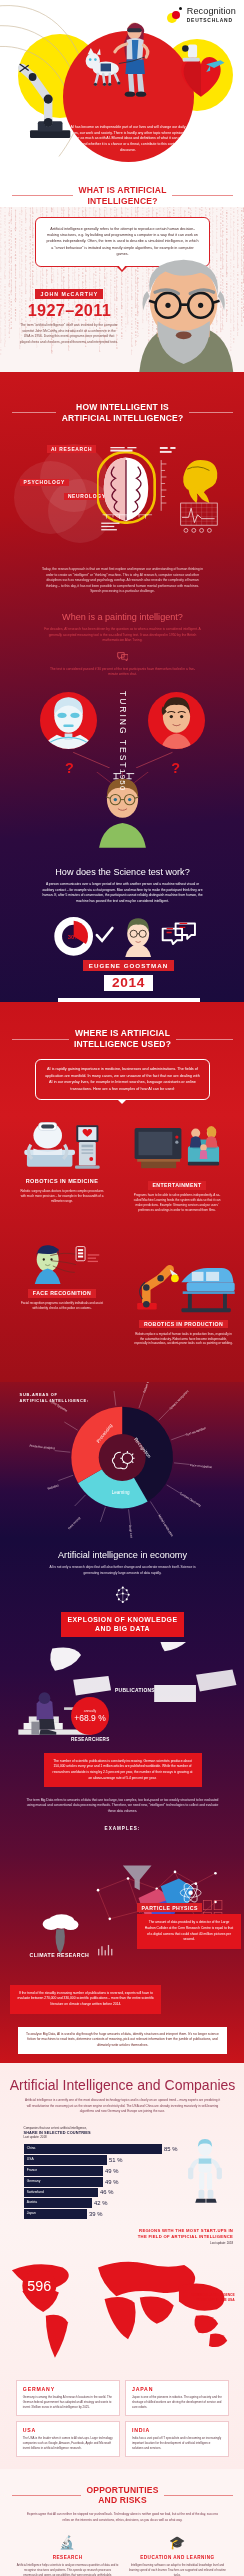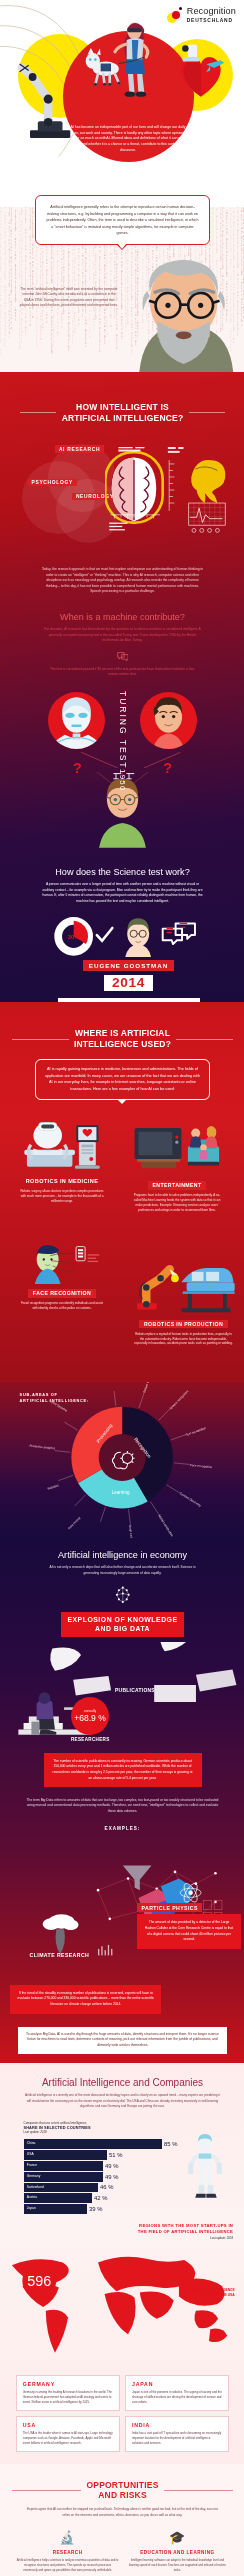--- a/index.html
+++ b/index.html
@@ -63,21 +63,21 @@
     width:0;height:0;border-left:4.6px solid transparent;border-right:4.6px solid transparent;border-top:5.2px solid #fff;}
   .mccarthy { position:absolute; z-index:5; left:10.4px; top:111px; width:118px;}
   .mc-badge { display:inline-block; background:#d81f26; color:#fff; font-size:5.2px; font-weight:bold;
     letter-spacing:1px; padding:2px 5.2px;}
   .mc-years { color:#d81f26; font-size:16.3px; font-weight:bold; letter-spacing:0.3px; margin:2px 0 3.3px;}
   .mc-text { font-size:3.3px; line-height:1.65; color:#7b4a46; text-align:center; width:99px;}
   .mc-face { position:absolute; z-index:5; right:0px; top:77px;}
 
   
   .s3 { background:linear-gradient(175deg,#c9151b 0%,#b01018 22%,#6b0d2c 48%,#2c0a3f 72%,#1a0b3d 100%);
-        padding:30px 8px 13px; color:#fff; position:relative;}
+        padding:30px 0 13px; color:#fff; position:relative;}
   .venn { position:relative; height:98px; margin-top:18.3px;}
   .vcirc { position:absolute; border-radius:50%; background:rgba(255,255,255,.08);}
   .vlabel { position:absolute; background:#d81f26; color:#fff; font-size:4.9px; font-weight:bold;
     letter-spacing:0.7px; padding:1.3px 3.9px;}
   .brain-box{ position:absolute; left:97px; top:5.2px; }
   .body-c { font-size:3.3px; line-height:1.7; text-align:center; color:#f2cfd2; width:163px; margin:0 auto;}
   .h-script { font-size:9.1px; color:#e8565e; text-align:center; margin:17px 0 5.2px; font-weight:normal;}
   .h-script.w { color:#fff;}
   .faces { position:relative; height:81px; margin-top:9.1px;}
   .fcircle { position:absolute; width:57px; height:57px; border-radius:50%; background:#e2141c; overflow:hidden;}
@@ -113,21 +113,21 @@
   .expl-badge{ background:#e2141c; color:#fff; font-weight:bold; font-size:6.9px; letter-spacing:0.5px; padding:3.3px 6.5px; display:inline-block; text-align:center; line-height:1.3; white-space:pre-line;}
   .stat-circ{ border-radius:50%; background:#e2141c; color:#fff; display:flex; flex-direction:column; align-items:center; justify-content:center;}
   .stat-sub{ font-size:3.3px; opacity:.9;}
   .stat-val{ font-weight:normal;}
   .stat-cap{ color:#fff; font-weight:bold; letter-spacing:0.3px; text-align:center;}
   .redbox{ background:#e2141c; color:#fff; font-size:3.3px; line-height:1.7; padding:5.9px 7.2px; text-align:center;}
   .whitebox{ background:#fff; color:#6b2320; font-size:3.3px; line-height:1.7; padding:5.2px 7.2px; text-align:center;}
 
   
   .s7{ background:linear-gradient(180deg,#fdeceb 0%,#fdf3f2 40%,#fdeceb 100%); color:#3a2b33; padding:14.4px 0 11.8px;}
-  .s7 h3{ text-align:center; color:#a0284a; font-size:10px; font-weight:normal;}
+  .s7 h3{ text-align:center; color:#a0284a; font-size:14px; font-weight:normal;}
   .s7 .lead{ text-align:center; font-size:3.1px; line-height:1.72; color:#7a3a4c; width:196px; margin:5.2px auto 0;}
   .chart-cap1{ font-size:3px; color:#3b2a33;}
   .chart-cap2{ font-size:3.9px; font-weight:bold; color:#1b1a3a; letter-spacing:0.1px;}
   .chart-cap3{ font-size:2.9px; color:#3b2a33;}
   .bar-row{ display:flex; align-items:center; height:9.8px; margin-bottom:1px;}
   .bar{ background:#161a3c; height:9.8px; position:relative;}
   .bar .nm{ position:absolute; left:3.3px; top:0; line-height:9.8px; color:#fff; font-size:3.3px;}
   .bar-val{ margin-left:2.6px; font-size:5.9px; color:#1b1a3a;}
   .map-title{ text-align:right; color:#e2141c; font-size:4.2px; font-weight:bold; letter-spacing:0.3px; line-height:1.5; white-space:pre-line;}
   .map-sub{ text-align:right; font-size:2.9px; color:#3b2a33;}
@@ -235,20 +235,26 @@
           <span class="dot-k"></span>
       </div>
       <div class="logo-txt">
         <div class="l1">Recognition</div>
         <div class="l2">DEUTSCHLAND</div>
       </div>
     </div>
   </section>
 
   <section class="sec s2">
+    <div class="rule-title">
+      <span class="line"></span>
+      <h2>WHAT IS ARTIFICIAL
+INTELLIGENCE?</h2>
+      <span class="line"></span>
+    </div>
 
     <div class="matrix" id="matrix-bg">
         <div class="mcol" style="left: 0px; top: 0px; opacity: 0.25;">0<br>I<br>&lt;<br>\<br>#<br>&amp;<br>=<br>~<br>A<br>}<br>/<br>]<br>%<br>+<br>|<br>1<br>{<br>&gt;<br>[<br>@<br>*<br>–<br>0<br>I<br>&lt;<br>\<br>#<br>&amp;<br>=<br>~<br>A<br>}<br>/<br>]<br>%<br>+<br>|<br>1<br>{<br>&gt;<br>[<br>@<br>*<br>–<br>0<br>I<br></div>
         <div class="mcol" style="left: 4.2px; top: -8.5px; opacity: 0.37;">&gt;<br>[<br>@<br>*<br>–<br>0<br>I<br>&lt;<br>\<br>#<br>&amp;<br>=<br>~<br>A<br>}<br>/<br>]<br>%<br>+<br>|<br>1<br>{<br>&gt;<br>[<br>@<br>*<br>–<br>0<br>I<br>&lt;<br>\<br>#<br>&amp;<br>=<br>~<br>A<br>}<br>/<br>]<br>%<br>+<br>|<br>1<br>{<br>&gt;<br>[<br></div>
         <div class="mcol" style="left: 8.4px; top: -17px; opacity: 0.49;">%<br>+<br>|<br>1<br>{<br>&gt;<br>[<br>@<br>*<br>–<br>0<br>I<br>&lt;<br>\<br>#<br>&amp;<br>=<br>~<br>A<br>}<br>/<br>]<br>%<br>+<br>|<br>1<br>{<br>&gt;<br>[<br>@<br>*<br>–<br>0<br>I<br>&lt;<br>\<br>#<br>&amp;<br>=<br>~<br>A<br>}<br>/<br>]<br>%<br>+<br></div>
         <div class="mcol" style="left: 10.6px; top: -25.5px; opacity: 0.61;">~<br>A<br>}<br>/<br>]<br>%<br>+<br>|<br>1<br>{<br>&gt;<br>[<br>@<br>*<br>–<br>0<br>I<br>&lt;<br>\<br>#<br>&amp;<br>=<br>~<br>A<br>}<br>/<br>]<br>%<br>+<br>|<br>1<br>{<br>&gt;<br>[<br>@<br>*<br>–<br>0<br>I<br>&lt;<br>\<br>#<br>&amp;<br>=<br>~<br>A<br></div>
         <div class="mcol" style="left: 14.8px; top: -34px; opacity: 0.73;">&lt;<br>\<br>#<br>&amp;<br>=<br>~<br>A<br>}<br>/<br>]<br>%<br>+<br>|<br>1<br>{<br>&gt;<br>[<br>@<br>*<br>–<br>0<br>I<br>&lt;<br>\<br>#<br>&amp;<br>=<br>~<br>A<br>}<br>/<br>]<br>%<br>+<br>|<br>1<br>{<br>&gt;<br>[<br>@<br>*<br>–<br>0<br>I<br>&lt;<br>\<br></div>
         <div class="mcol" style="left: 19px; top: -3.3px; opacity: 0.25;">@<br>*<br>–<br>0<br>I<br>&lt;<br>\<br>#<br>&amp;<br>=<br>~<br>A<br>}<br>/<br>]<br>%<br>+<br>|<br>1<br>{<br>&gt;<br>[<br>@<br>*<br>–<br>0<br>I<br>&lt;<br>\<br>#<br>&amp;<br>=<br>~<br>A<br>}<br>/<br>]<br>%<br>+<br>|<br>1<br>{<br>&gt;<br>[<br>@<br>*<br></div>
         <div class="mcol" style="left: 21px; top: -11.8px; opacity: 0.37;">|<br>1<br>{<br>&gt;<br>[<br>@<br>*<br>–<br>0<br>I<br>&lt;<br>\<br>#<br>&amp;<br>=<br>~<br>A<br>}<br>/<br>]<br>%<br>+<br>|<br>1<br>{<br>&gt;<br>[<br>@<br>*<br>–<br>0<br>I<br>&lt;<br>\<br>#<br>&amp;<br>=<br>~<br>A<br>}<br>/<br>]<br>%<br>+<br>|<br>1<br></div>
         <div class="mcol" style="left: 25px; top: -20px; opacity: 0.49;">}<br>/<br>]<br>%<br>+<br>|<br>1<br>{<br>&gt;<br>[<br>@<br>*<br>–<br>0<br>I<br>&lt;<br>\<br>#<br>&amp;<br>=<br>~<br>A<br>}<br>/<br>]<br>%<br>+<br>|<br>1<br>{<br>&gt;<br>[<br>@<br>*<br>–<br>0<br>I<br>&lt;<br>\<br>#<br>&amp;<br>=<br>~<br>A<br>}<br>/<br></div>
@@ -312,20 +318,24 @@
         <div class="mcol" style="left: 230px; top: -3.3px; opacity: 0.25;">&amp;<br>=<br>~<br>A<br>}<br>/<br>]<br>%<br>+<br>|<br>1<br>{<br>&gt;<br>[<br>@<br>*<br>–<br>0<br>I<br>&lt;<br>\<br>#<br>&amp;<br>=<br>~<br>A<br>}<br>/<br>]<br>%<br>+<br>|<br>1<br>{<br>&gt;<br>[<br>@<br>*<br>–<br>0<br>I<br>&lt;<br>\<br>#<br>&amp;<br>=<br></div>
         <div class="mcol" style="left: 233px; top: -11.8px; opacity: 0.37;">0<br>I<br>&lt;<br>\<br>#<br>&amp;<br>=<br>~<br>A<br>}<br>/<br>]<br>%<br>+<br>|<br>1<br>{<br>&gt;<br>[<br>@<br>*<br>–<br>0<br>I<br>&lt;<br>\<br>#<br>&amp;<br>=<br>~<br>A<br>}<br>/<br>]<br>%<br>+<br>|<br>1<br>{<br>&gt;<br>[<br>@<br>*<br>–<br>0<br>I<br></div>
         <div class="mcol" style="left: 237px; top: -20px; opacity: 0.49;">&gt;<br>[<br>@<br>*<br>–<br>0<br>I<br>&lt;<br>\<br>#<br>&amp;<br>=<br>~<br>A<br>}<br>/<br>]<br>%<br>+<br>|<br>1<br>{<br>&gt;<br>[<br>@<br>*<br>–<br>0<br>I<br>&lt;<br>\<br>#<br>&amp;<br>=<br>~<br>A<br>}<br>/<br>]<br>%<br>+<br>|<br>1<br>{<br>&gt;<br>[<br></div>
         <div class="mcol" style="left: 241px; top: -29px; opacity: 0.61;">%<br>+<br>|<br>1<br>{<br>&gt;<br>[<br>@<br>*<br>–<br>0<br>I<br>&lt;<br>\<br>#<br>&amp;<br>=<br>~<br>A<br>}<br>/<br>]<br>%<br>+<br>|<br>1<br>{<br>&gt;<br>[<br>@<br>*<br>–<br>0<br>I<br>&lt;<br>\<br>#<br>&amp;<br>=<br>~<br>A<br>}<br>/<br>]<br>%<br>+<br></div>
         <div class="mcol" style="left: 243px; top: -37px; opacity: 0.73;">~<br>A<br>}<br>/<br>]<br>%<br>+<br>|<br>1<br>{<br>&gt;<br>[<br>@<br>*<br>–<br>0<br>I<br>&lt;<br>\<br>#<br>&amp;<br>=<br>~<br>A<br>}<br>/<br>]<br>%<br>+<br>|<br>1<br>{<br>&gt;<br>[<br>@<br>*<br>–<br>0<br>I<br>&lt;<br>\<br>#<br>&amp;<br>=<br>~<br>A<br></div>
       </div>
 
     <div class="bubble">Artificial intelligence generally refers to the attempt to reproduce certain human decision-making structures, e.g. by building and programming a computer in a way that it can work on problems independently. Often, the term is used to describe a simulated intelligence, in which a "smart behaviour" is imitated using mostly simple algorithms, for example in computer games.</div>
 
     <div class="mccarthy">
+      <div class="center">
+        <span class="mc-badge">JOHN McCARTHY</span>
+        <div class="mc-years">1927–2011</div>
+      </div>
       <div class="mc-text" style="margin-left:9.1px">The term "artificial intelligence" itself was invented by the computer scientist John McCarthy who introduced it at a conference in the USA in 1956. During this event, programs were presented that played chess and checkers, proved theorems and interpreted texts.</div>
     </div>
 
     <svg class="mc-face" width="124" height="119" viewBox="0 0 190 182">
       <path d="M28 182 q6 -54 40 -66 l62 0 q36 12 42 66z" fill="#7e8469"></path>
       <path d="M56 128 q40 22 80 0 l0 -34 l-80 0z" fill="#e8ab84"></path>
       <ellipse cx="96" cy="74" rx="52" ry="60" fill="#f0b992"></ellipse>
       <path d="M44 60 q-8 -46 52 -50 q58 4 52 54 q-4 -28 -26 -34 q-30 10 -54 -2 q-18 8 -24 32z" fill="#b9bcbd"></path>
       <path d="M40 58 q-10 10 -6 30 q4 -16 10 -22z" fill="#b9bcbd"></path>
       <path d="M152 58 q10 10 6 30 q-4 -16 -10 -22z" fill="#b9bcbd"></path>
@@ -405,21 +415,21 @@
               <circle cx="20" cy="42" r="3"></circle>
               <circle cx="32" cy="42" r="3"></circle>
               <circle cx="44" cy="42" r="3"></circle>
             </g>
         </g>
       </svg>
     </div>
 
     <div class="body-c" style="margin-top:27.4px">Today, the research approach is that we must first explore and improve our understanding of human thinking in order to create an "intelligent" or "thinking" machine. This is why AI research, computer science and other disciplines such as neurology and psychology overlap. AI research also reveals the complexity of human thinking – to this day, it has not been possible to comprehend human mental performance with machines. Speech processing is a particular challenge.</div>
 
-    <h3 class="h-script">When is a machine contribute?</h3>
+    <h3 class="h-script">When is a painting intelligent?</h3>
     <div class="body-c" style="color:#d9414f; width:157px;">For decades, AI research has been driven by the question as to when a machine is considered intelligent. A generally accepted measuring tool is the so-called Turing test. It was developed in 1950 by the British mathematician Alan Turing.</div>
 
     <div class="center" style="margin-top:7.8px;">
       <svg width="11.8" height="9.1" viewBox="0 0 18 14">
           <path d="M1 1h10v7H6l-3 3V8H1z" fill="none" stroke="#e2545c" stroke-width="1.2"></path>
           <path d="M7 4h10v7h-2v3l-3-3H7z" fill="none" stroke="#e2545c" stroke-width="1.2"></path>
         </svg>
     </div>
     <div class="body-c" style="color:#d9414f; width:148px; margin-top:3.9px;">The test is considered passed if 30 percent of the test participants have themselves fooled in a five-minute written chat.</div>
 

